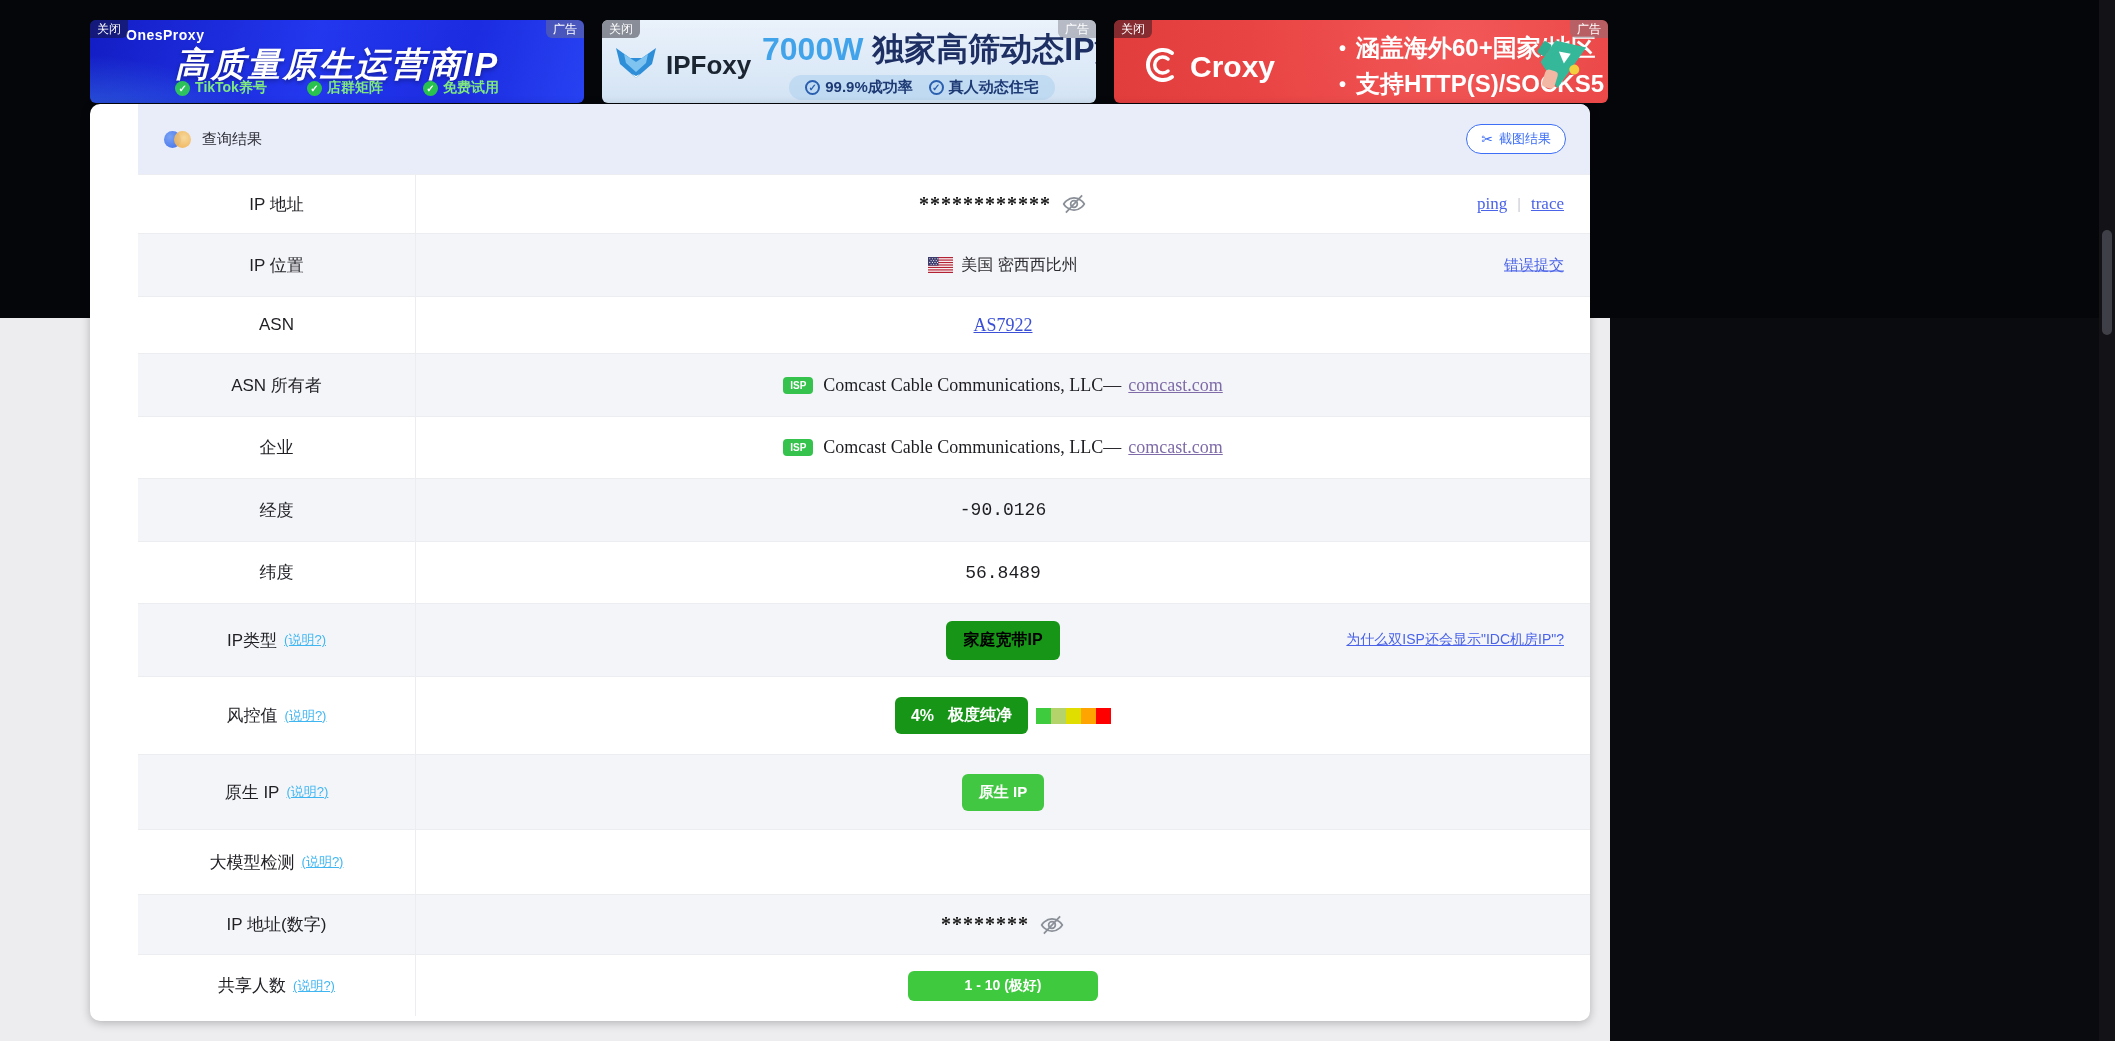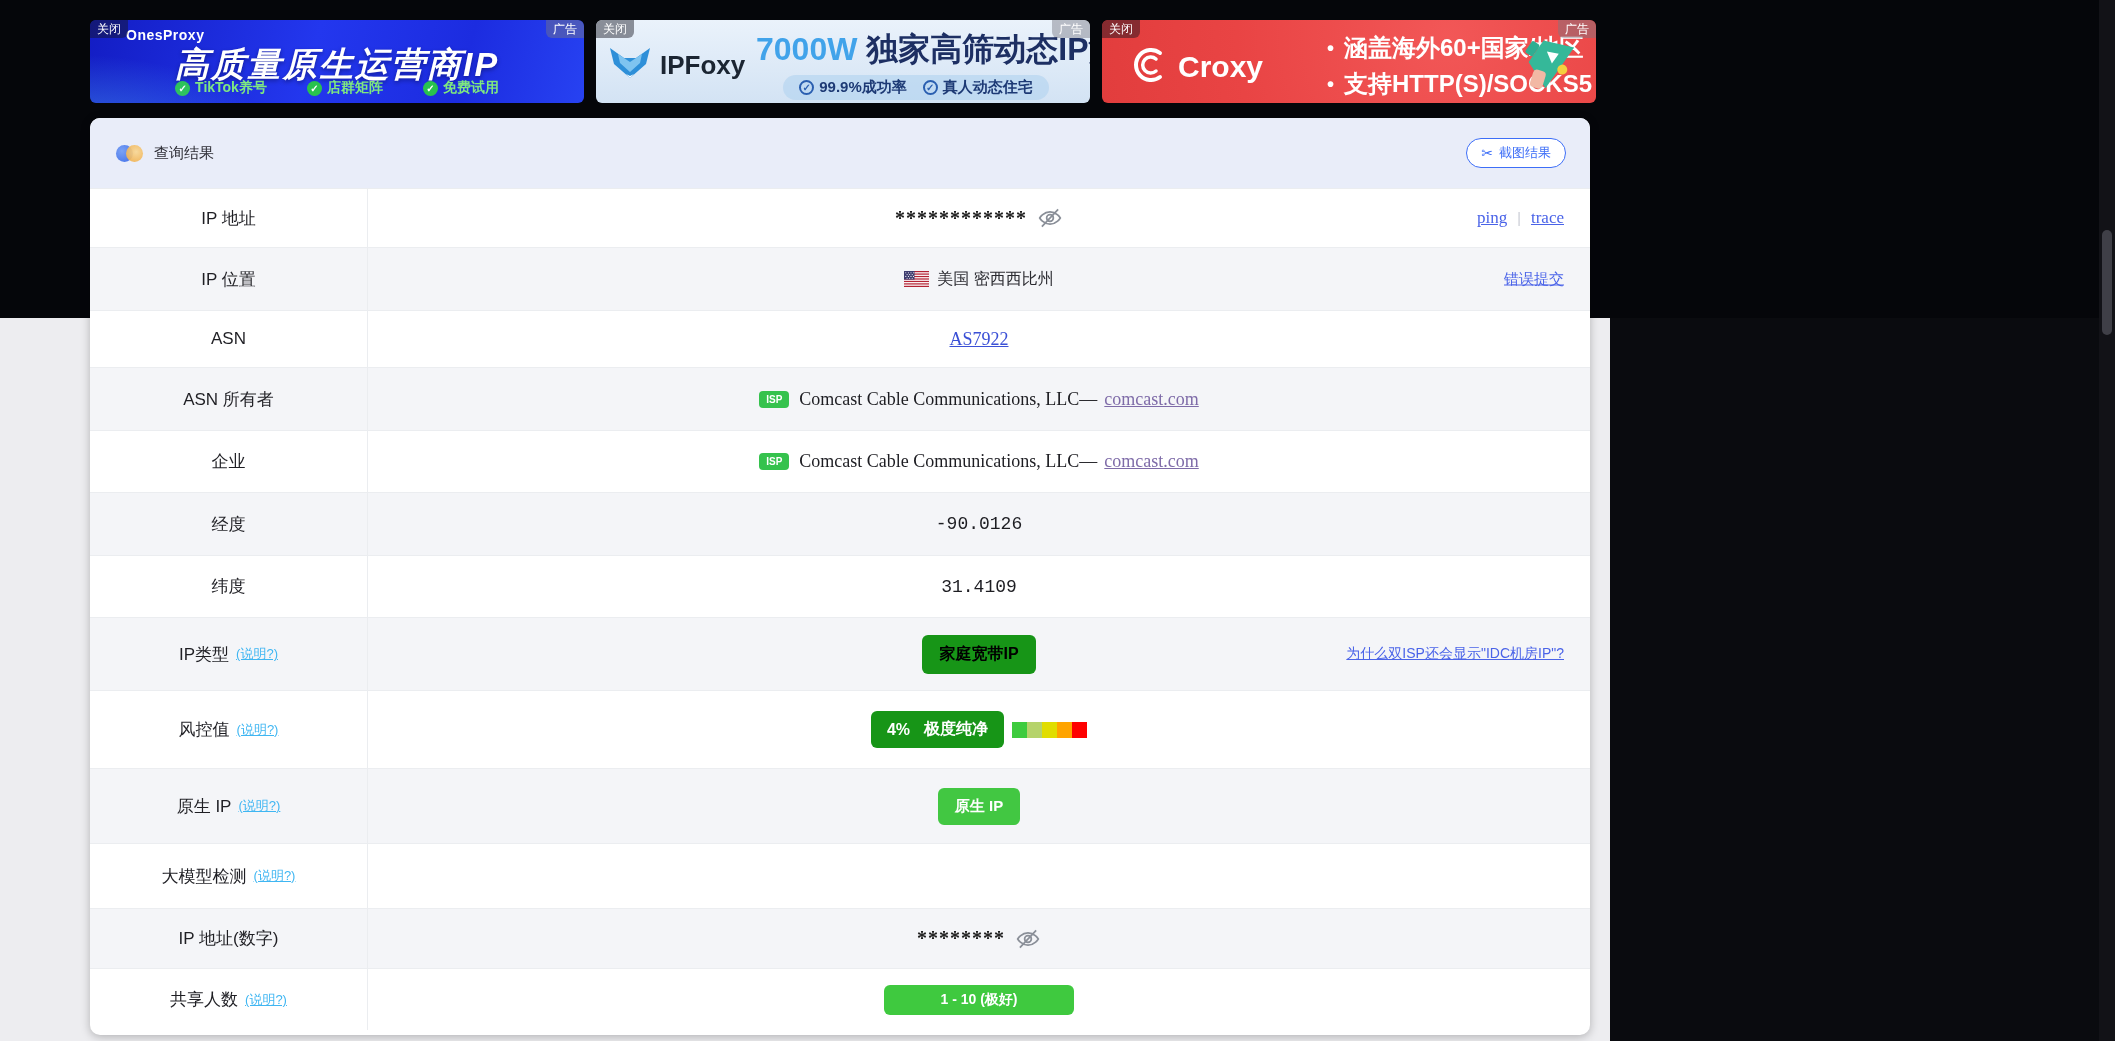--- a/index.html
+++ b/index.html
@@ -12,21 +12,21 @@
   }
   .serif { font-family:"Liberation Serif", serif; }
 
   
   .top-band { position:absolute; left:0; top:0; width:2115px; height:318px; background:#05060a; }
   .light-bg { position:absolute; left:0; top:318px; width:1610px; height:723px; background:#ededf0; }
   .scrollbar-track { position:absolute; right:0; top:0; width:16px; height:1041px; background:#121217; }
   .scrollbar-thumb { position:absolute; right:3px; top:230px; width:10px; height:105px; background:#3f3f47; border-radius:5px; }
 
   
-  .ads { position:absolute; left:90px; top:20px; display:flex; gap:12px; }
+  .ads { position:absolute; left:90px; top:20px; display:flex; gap:18px; }
   .ad { position:relative; width:494px; height:83px; border-radius:6px; overflow:hidden; }
   .chip { position:absolute; z-index:5; font-size:12px; color:#fff; padding:2px 7px; line-height:1.2; }
   .chip-close { left:0; top:0; background:rgba(20,20,30,.45); border-radius:6px 0 6px 0; cursor:pointer; }
   .chip-ad { right:0; top:0; background:rgba(120,120,130,.45); border-radius:0 6px 0 6px; }
 
   .ad-ones { background:linear-gradient(105deg,#131dc4 0%,#2337ee 45%,#1c2ce0 75%,#2742f2 100%); }
   .ad-ones::after { content:""; position:absolute; left:-30px; bottom:-40px; width:220px; height:90px;
     background:radial-gradient(ellipse at left bottom, rgba(90,200,255,.5), transparent 70%); }
   .ones-brand { position:absolute; left:36px; top:7px; color:#fff; font-weight:bold; font-size:14px; letter-spacing:.5px; }
   .ones-title { position:absolute; left:0; right:0; top:22px; text-align:center; color:#fff;
@@ -51,22 +51,22 @@
 
   .ad-croxy { background:radial-gradient(circle at 70% 20%, #f25757 0%, #e94444 60%, #e23d3d 100%); }
   .croxy-logo { position:absolute; left:26px; top:24px; display:flex; align-items:center; gap:8px; }
   .croxy-name { font-size:30px; font-weight:800; color:#fff; }
   .croxy-bullets { position:absolute; left:225px; top:12px; display:flex; flex-direction:column; gap:4px; }
   .croxy-bullet { display:flex; align-items:center; gap:10px; color:#fff; font-size:24px; font-weight:800; white-space:nowrap; }
   .croxy-bullet .dot { font-size:20px; line-height:1; }
   .megaphone { position:absolute; right:14px; top:8px; }
 
   
-  .card { position:absolute; left:90px; top:118px; width:1500px; height:917px; background:#fff;
-    border-radius:10px; overflow:hidden; box-shadow:0 2px 10px rgba(0,0,0,.25); }
+  .card { position:absolute; left:90px; top:104px; width:1500px; height:917px; background:#fff;
+    border-radius:10px; overflow:hidden; box-shadow:0 2px 10px rgba(0,0,0,.25);padding-left:48px; }
   .card-header { height:70px; background:#e9edf9; display:flex; align-items:center; justify-content:space-between;
     padding:0 24px 0 26px; }
   .header-left { display:flex; align-items:center; gap:10px; }
   .dual-icon { position:relative; width:28px; height:19px; }
   .dual-icon .c1 { position:absolute; left:0; top:1px; width:17px; height:17px; border-radius:50%;
     background:radial-gradient(circle at 35% 35%, #7aa2f5, #3f6de8); }
   .dual-icon .c2 { position:absolute; left:10px; top:1px; width:17px; height:17px; border-radius:50%;
     background:radial-gradient(circle at 60% 40%, #f8d795, #efa83f); opacity:.92; }
   .panel-title { font-size:15px; color:#2c2c34; }
   .shot-btn { display:flex; align-items:center; gap:6px; background:#fff; border:1px solid #3d6ef7; color:#3d6ef7;
@@ -325,21 +325,21 @@
     <div class="cell-value">
       <span class="num-value serif">-90.0126</span>
     </div>
   </div>
 
   <div class="row" style="height:62px">
     <div class="cell-label">
       <span class="label-text">纬度</span>
     </div>
     <div class="cell-value">
-      <span class="num-value serif">31.4109</span>
+      <span class="num-value serif">56.8489</span>
     </div>
   </div>
 
   <div class="row gray" style="height:73px">
     <div class="cell-label">
       <span class="label-text">IP类型</span>
       <a class="hint-link">(说明?)</a>
     </div>
     <div class="cell-value">
       <button class="green-btn">家庭宽带IP</button>

